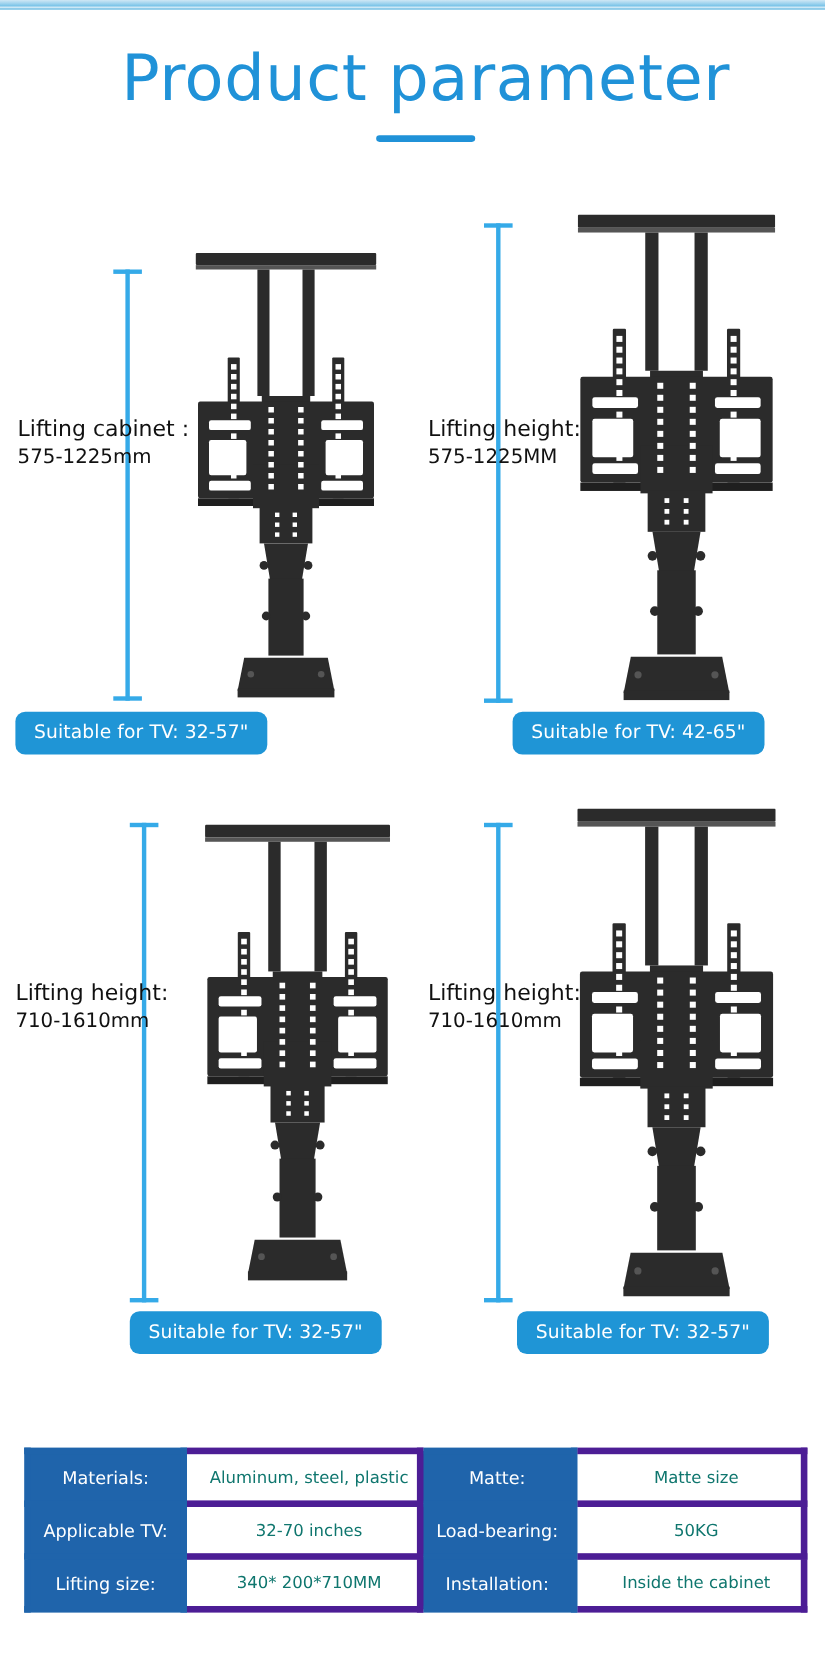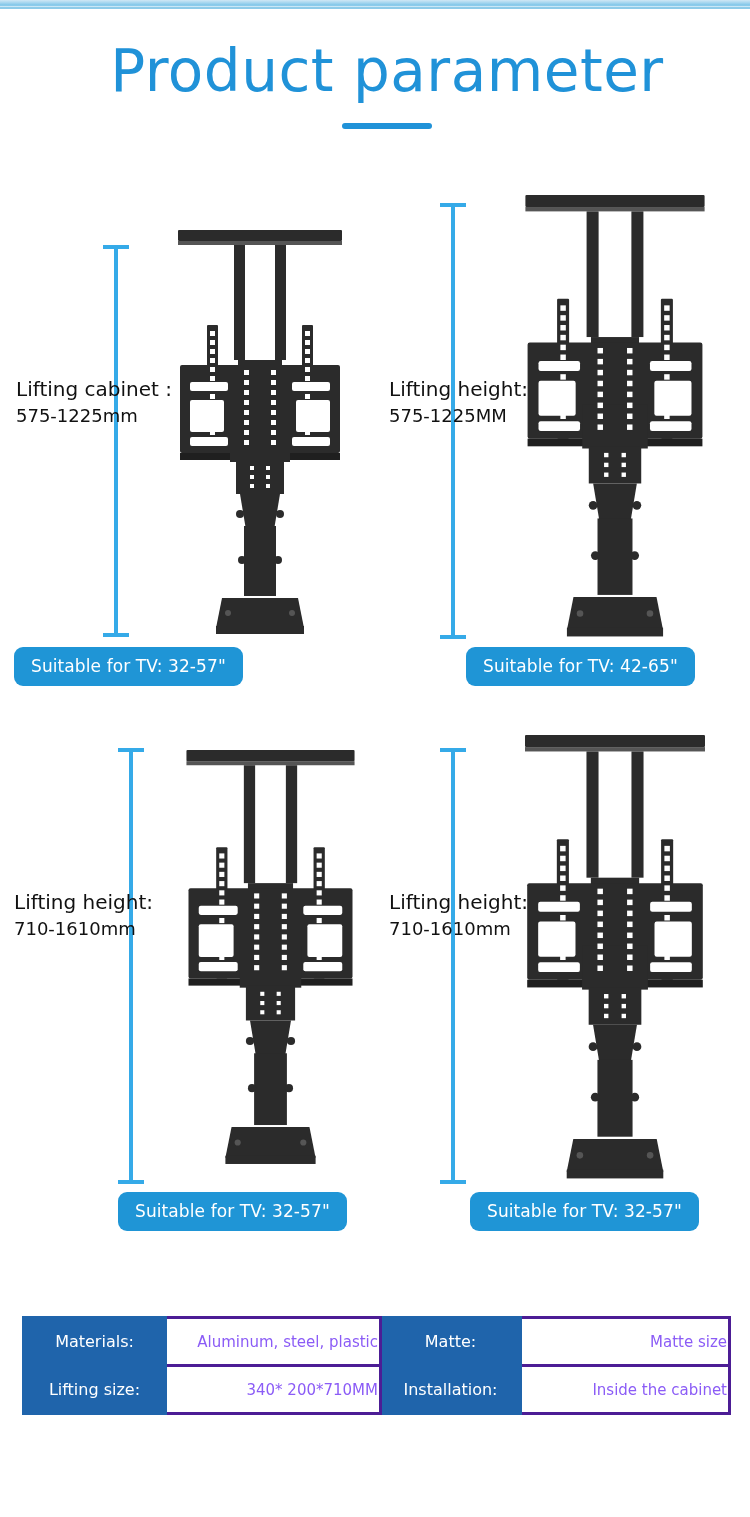--- a/index.html
+++ b/index.html
@@ -125,34 +125,34 @@
     left: 22px; top: 1316px;
     width: 706px;
     border-collapse: collapse;
     table-layout: fixed;
     background: #ffffff;
   }
   .spec-table td {
     height: 48px;
     font-size: 15px;
     font-family: "DejaVu Sans", "Liberation Sans", sans-serif;
-    border: 3px solid #4c1d95;
+    border: 6px solid #4c1d95;
     vertical-align: middle;
   }
   .spec-table td.k {
     background: #1f64ab;
     color: #ffffff;
     text-align: center;
     border-color: #1f64ab;
     font-size: 16px;
   }
   .spec-table td.v {
     background: #ffffff;
-    color: #8b5cf6;
-    text-align: right;
+    color: #0f766e;
+    text-align: center;
     padding-left: 14px;
   }
   .col-k1 { width: 142px; }
   .col-v1 { width: 215px; }
   .col-k2 { width: 140px; }
   .col-v2 { width: 209px; }
 </style>
 </head>
 <body>
 
@@ -589,19 +589,25 @@
       <col class="col-v2">
   </colgroup>
   <tbody>
     <tr>
       <td class="k">Materials:</td>
       <td class="v">Aluminum, steel, plastic</td>
       <td class="k">Matte:</td>
       <td class="v">Matte size</td>
     </tr>
     <tr>
+      <td class="k">Applicable TV:</td>
+      <td class="v">32-70 inches</td>
+      <td class="k">Load-bearing:</td>
+      <td class="v">50KG</td>
+    </tr>
+    <tr>
       <td class="k">Lifting size:</td>
       <td class="v">340* 200*710MM</td>
       <td class="k">Installation:</td>
       <td class="v">Inside the cabinet</td>
     </tr>
   </tbody>
 </table>
 
 </body></html>

